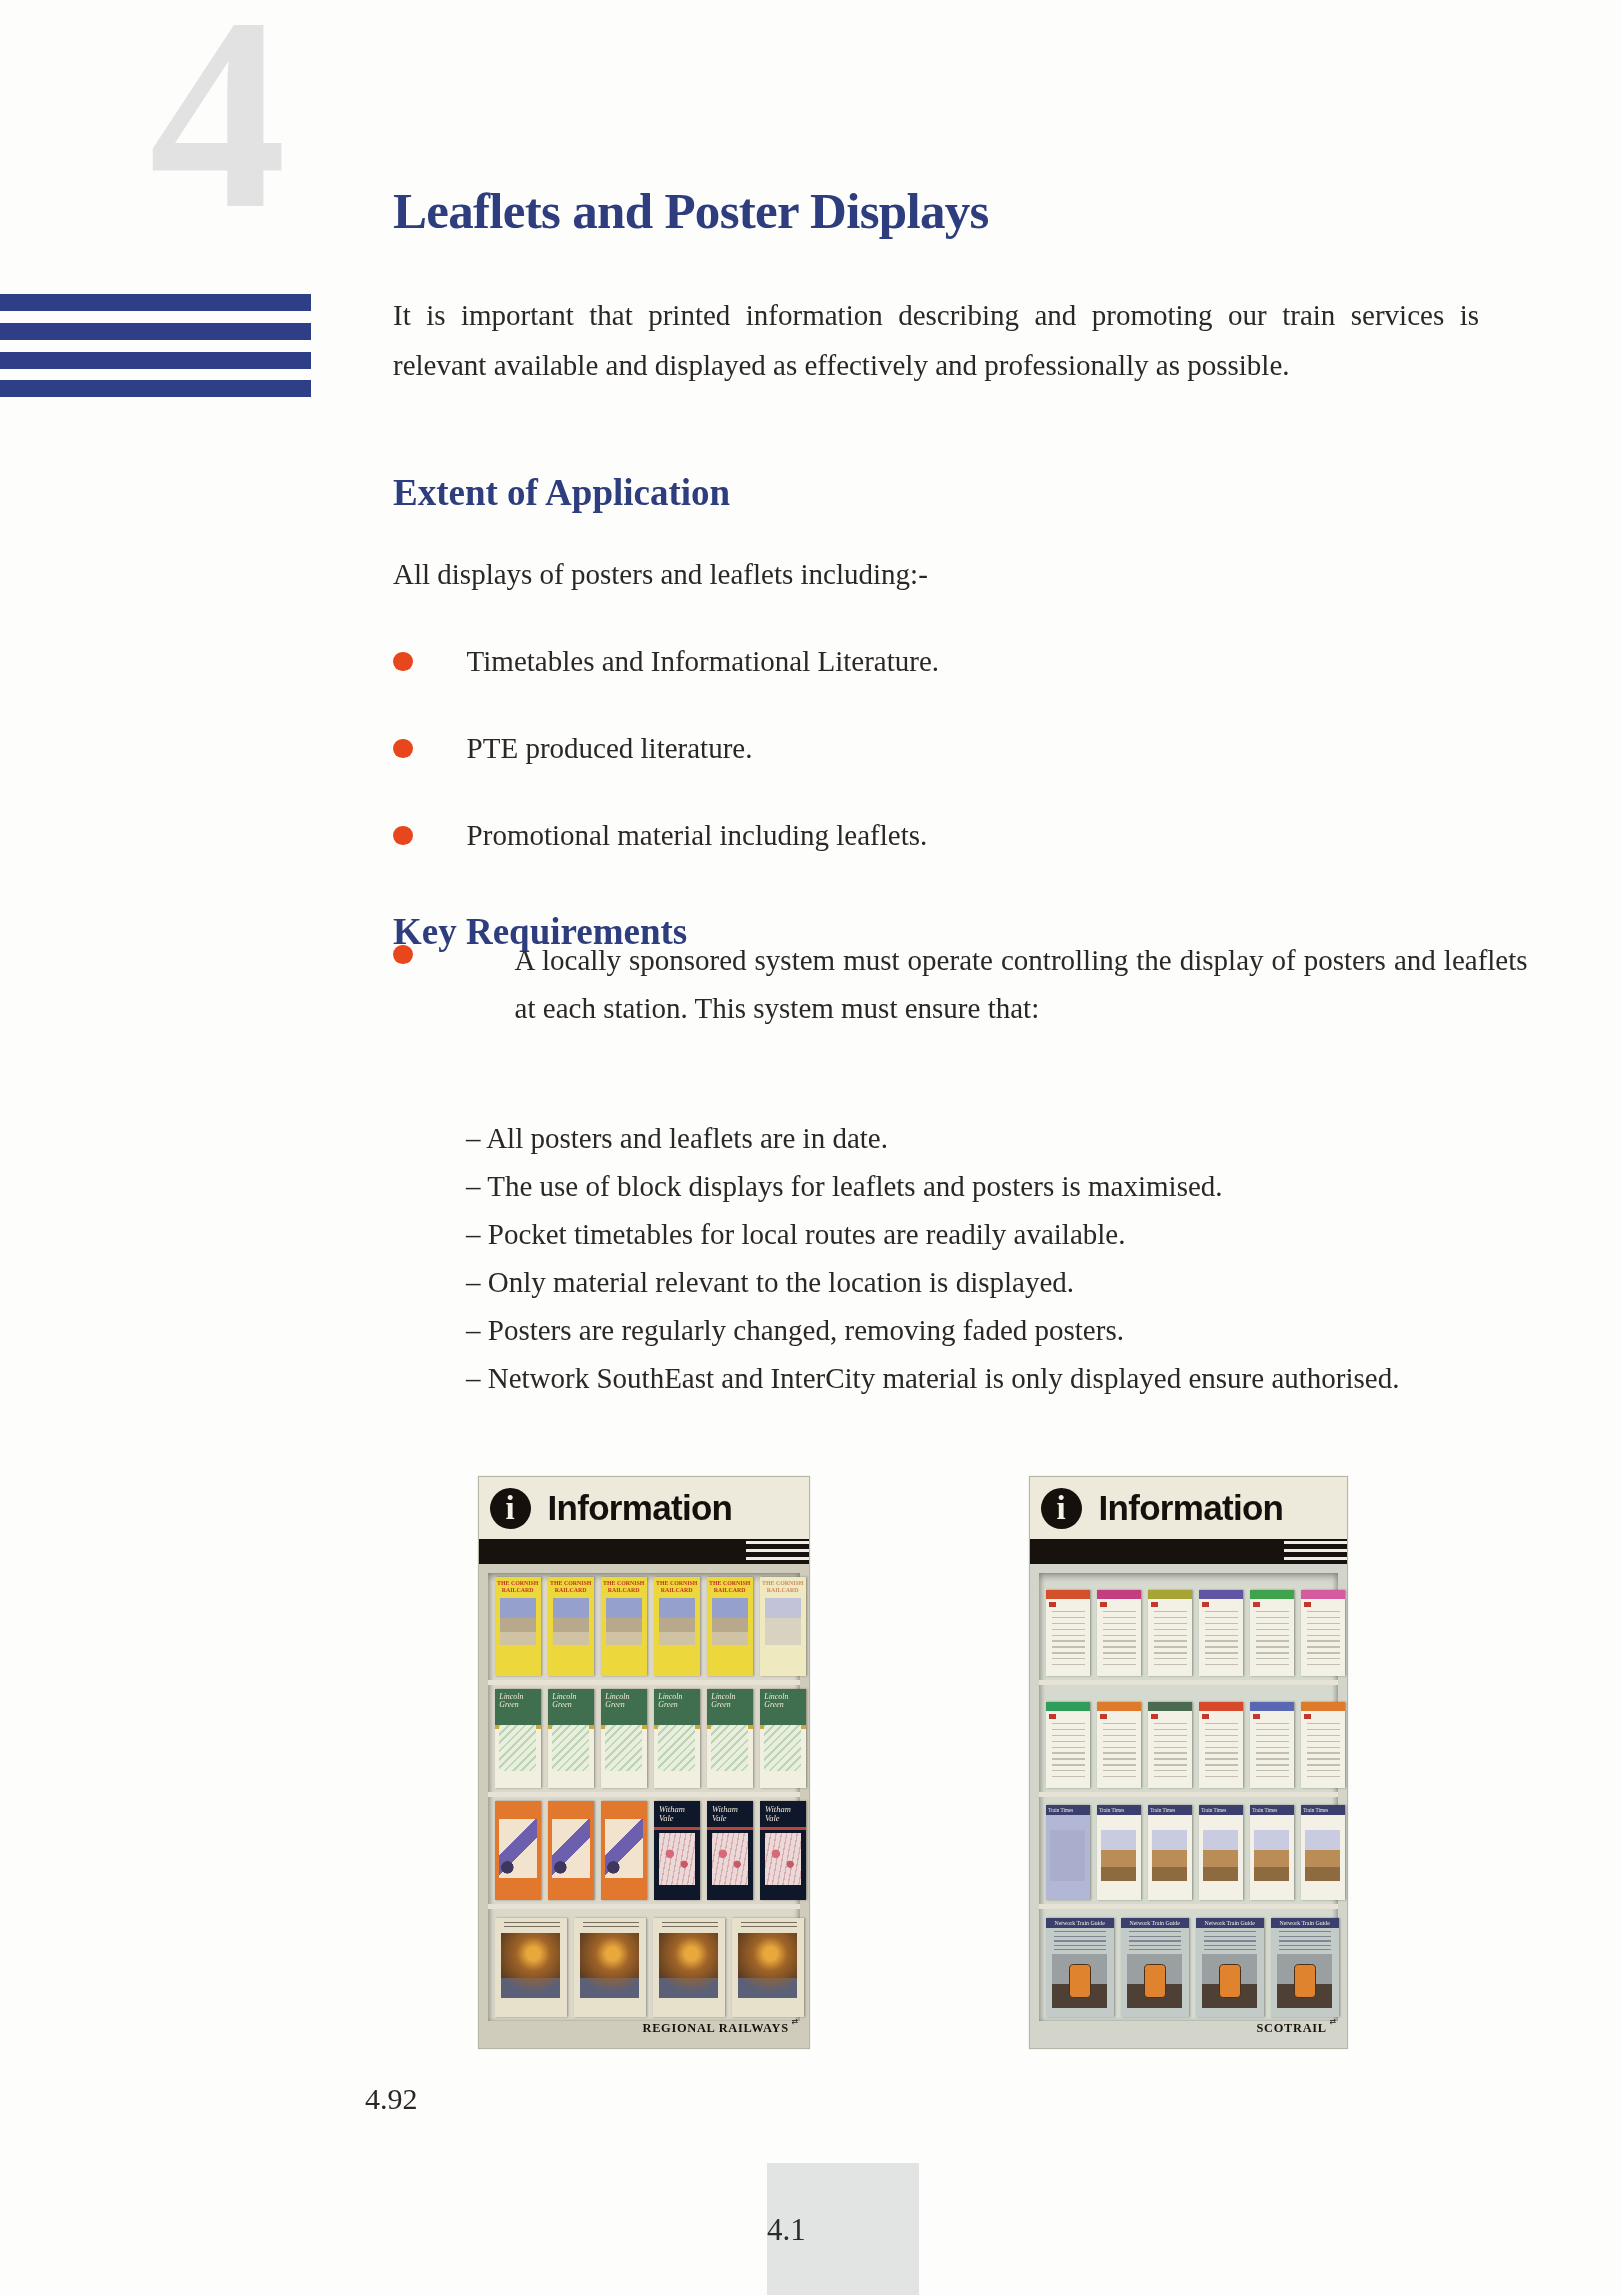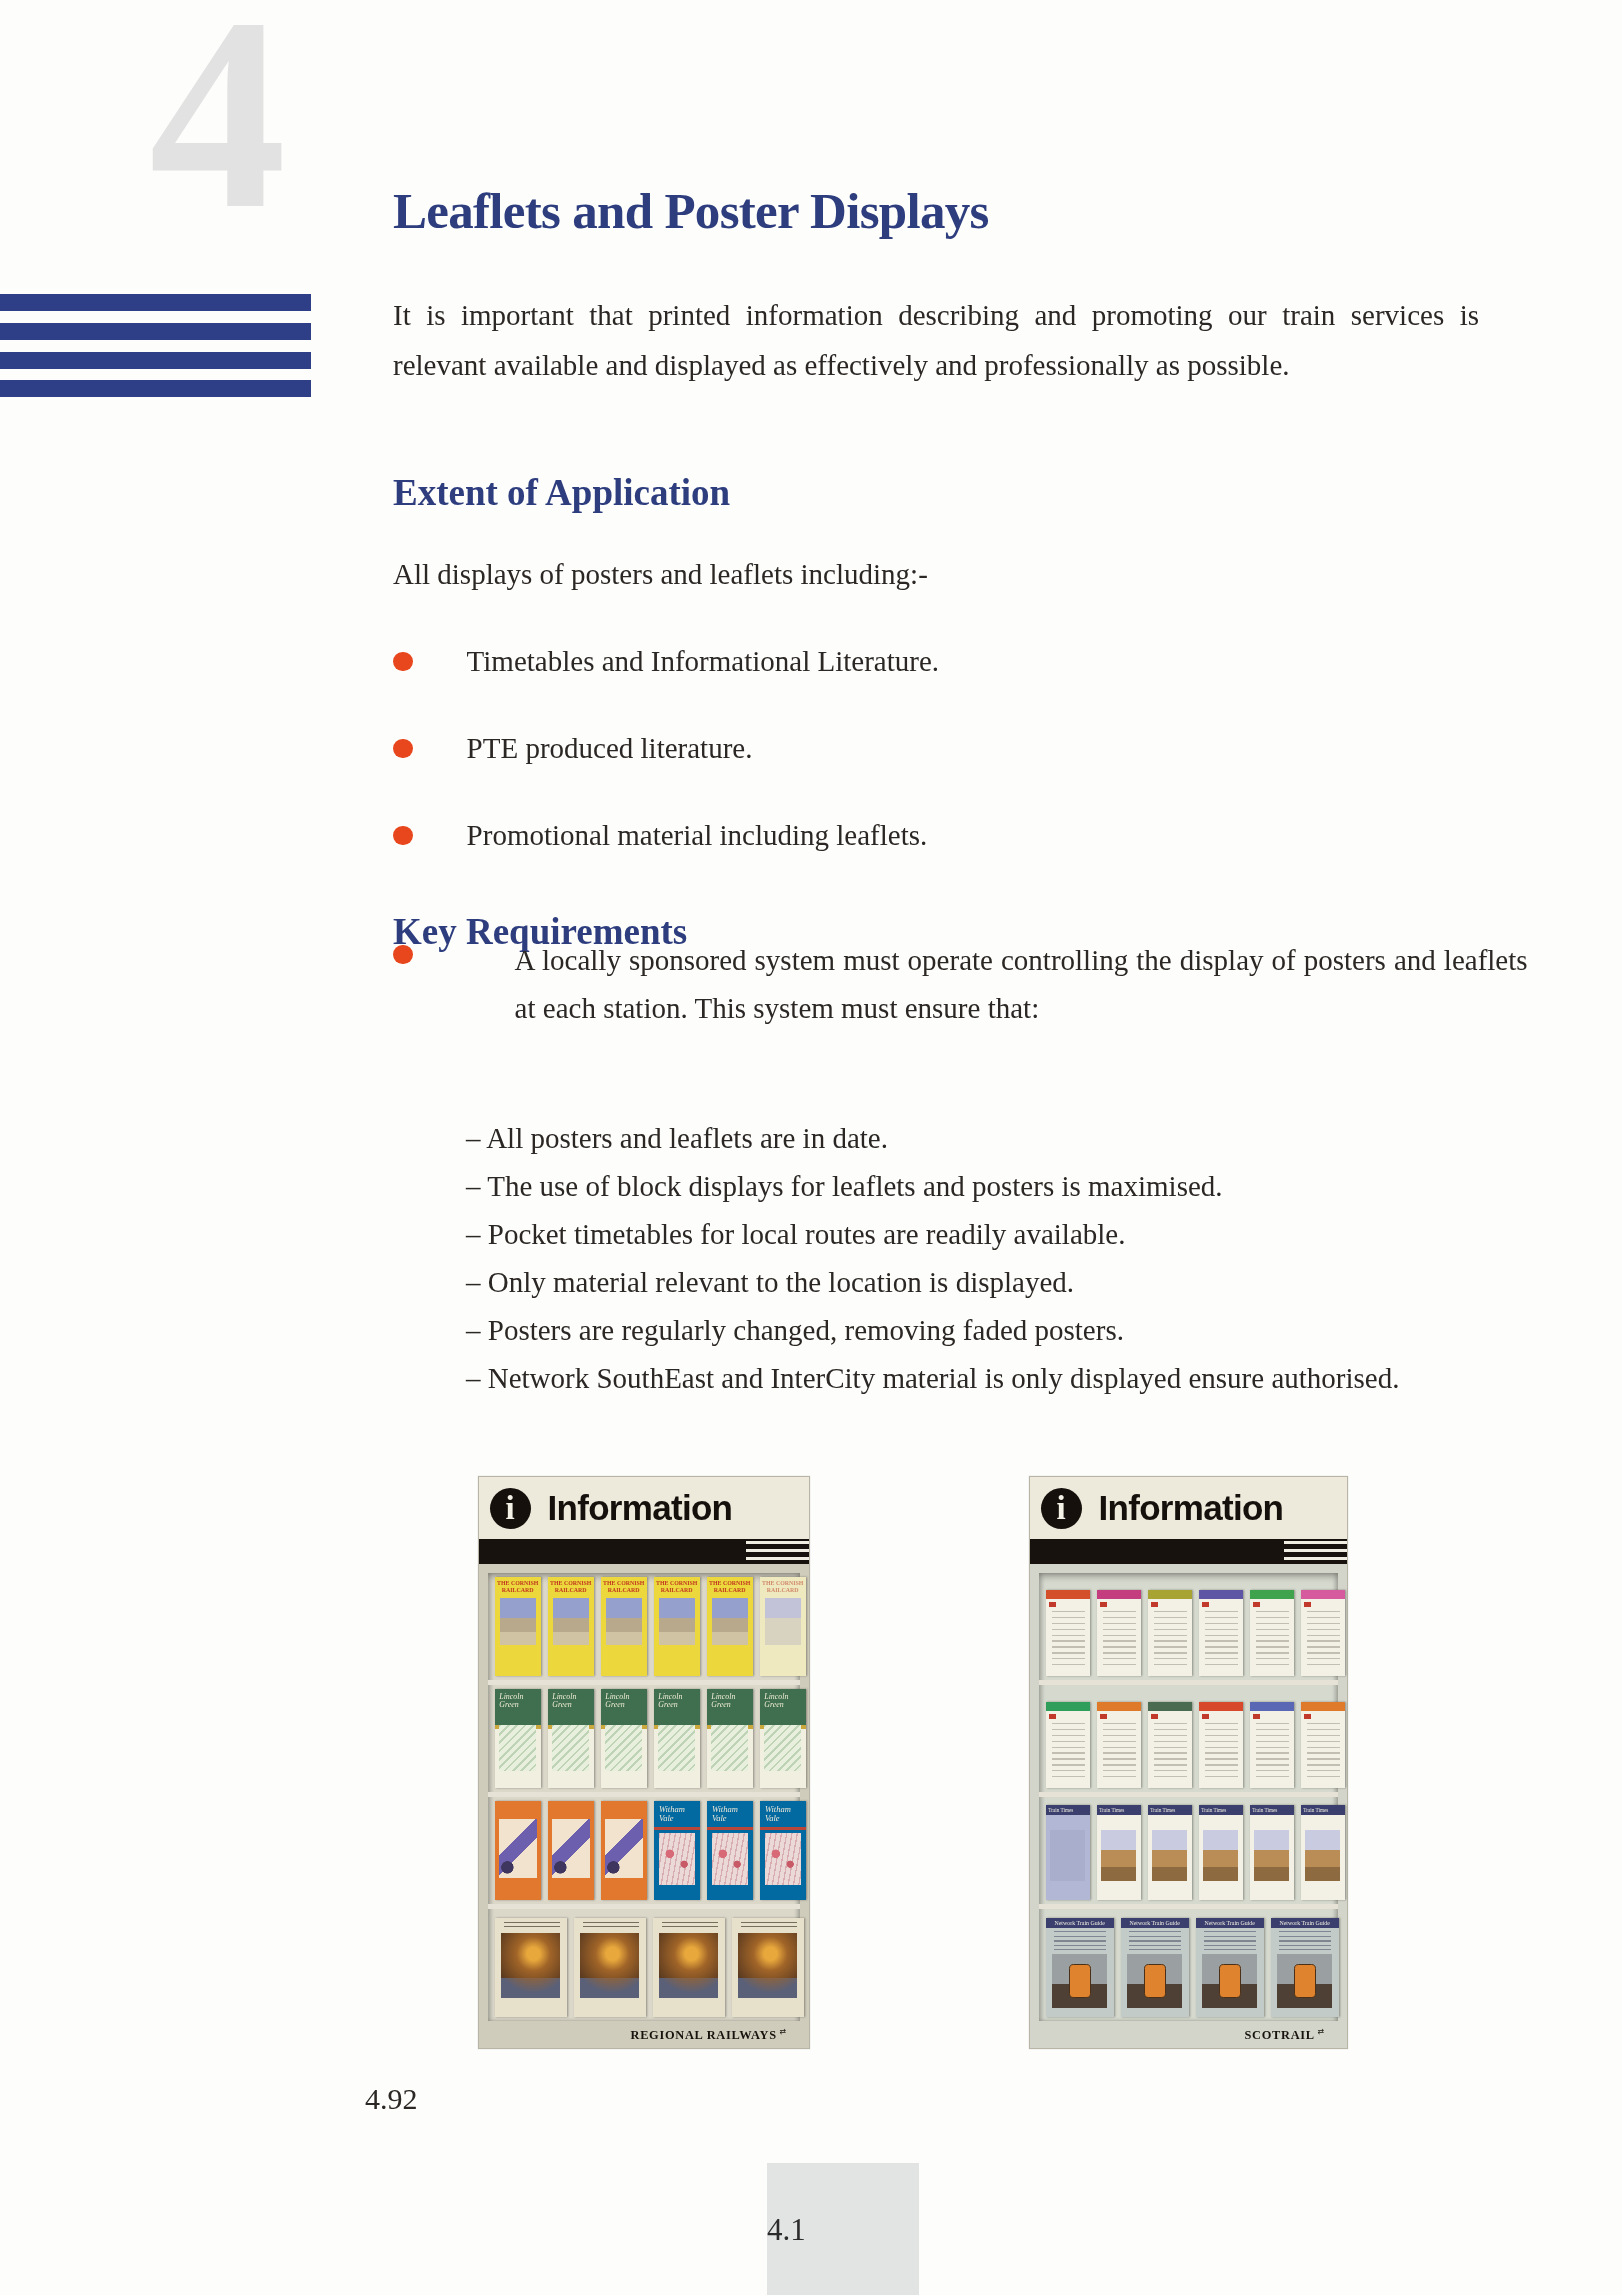--- a/index.html
+++ b/index.html
@@ -120,21 +120,21 @@
     background-image:repeating-linear-gradient(135deg, rgba(110,160,110,.35) 0 2px, transparent 2px 5.9px);
   }
   
   .leaf.orange{width:46px; height:99px; background:#e2782e;}
   .leaf.orange .art{
     margin:18.3px 3.9px 0 3.9px; height:59px; background:#f2e3cf;
     background-image:
       radial-gradient(circle at 22% 82%, #3f3660 0 5.9px, transparent 6.5px),
       linear-gradient(135deg, transparent 0 38%, #6b5fae 38% 58%, transparent 58%);
   }
-  .leaf.witham{width:46px; height:99px; background:#0369a1;}
+  .leaf.witham{width:46px; height:99px; background:#0f172a;}
   .leaf.witham .t{
     display:block; color:#f0ead8; font-style:italic; font-size:8.5px; line-height:9.2px;
     padding:3.9px 0 0 5.2px;
   }
   .leaf.witham .stripe{height:3.3px; background:#b8473a; margin-top:3.9px;}
   .leaf.witham .art{
     margin:3.3px 5.2px 0 5.2px; height:52px; background:#ead9d6;
     background-image:
       radial-gradient(circle at 30% 40%, #d86a78 0 3.9px, transparent 4.6px),
       radial-gradient(circle at 70% 60%, #c85a68 0 3.3px, transparent 3.9px),
@@ -185,22 +185,22 @@
   .leaf.guide .art{
     margin:3.9px 6.5px 0 6.5px; height:54px; background:#8a8d84;
     display:flex; align-items:center; justify-content:center;
     background-image:linear-gradient(180deg,#9aa0a2 0 55%,#4e4034 55%);
   }
   .leaf.guide .train{
     width:22px; height:34px; background:#e0832f; border-radius:4.6px;
     border:1.3px solid #4a3018; box-sizing:border-box;
   }
   .cab-foot{
-    height:29.4px; display:flex; align-items:center; justify-content:flex-end;
-    padding-right:23px; box-sizing:border-box;
+    height:29.4px; display:flex; align-items:flex-start; justify-content:flex-end;
+    padding-right:11px; box-sizing:border-box;
   }
   .cab-foot .brand{
     font-family:"Liberation Serif",serif; font-weight:bold; font-size:12.4px;
     letter-spacing:0.7px; color:#17120d;
   }
   .cab-foot .mark{
     font-family:"DejaVu Sans",sans-serif; font-size:7.9px; color:#17120d;
     margin-left:2.6px; transform:translateY(-3.9px);
   }
 </style>

